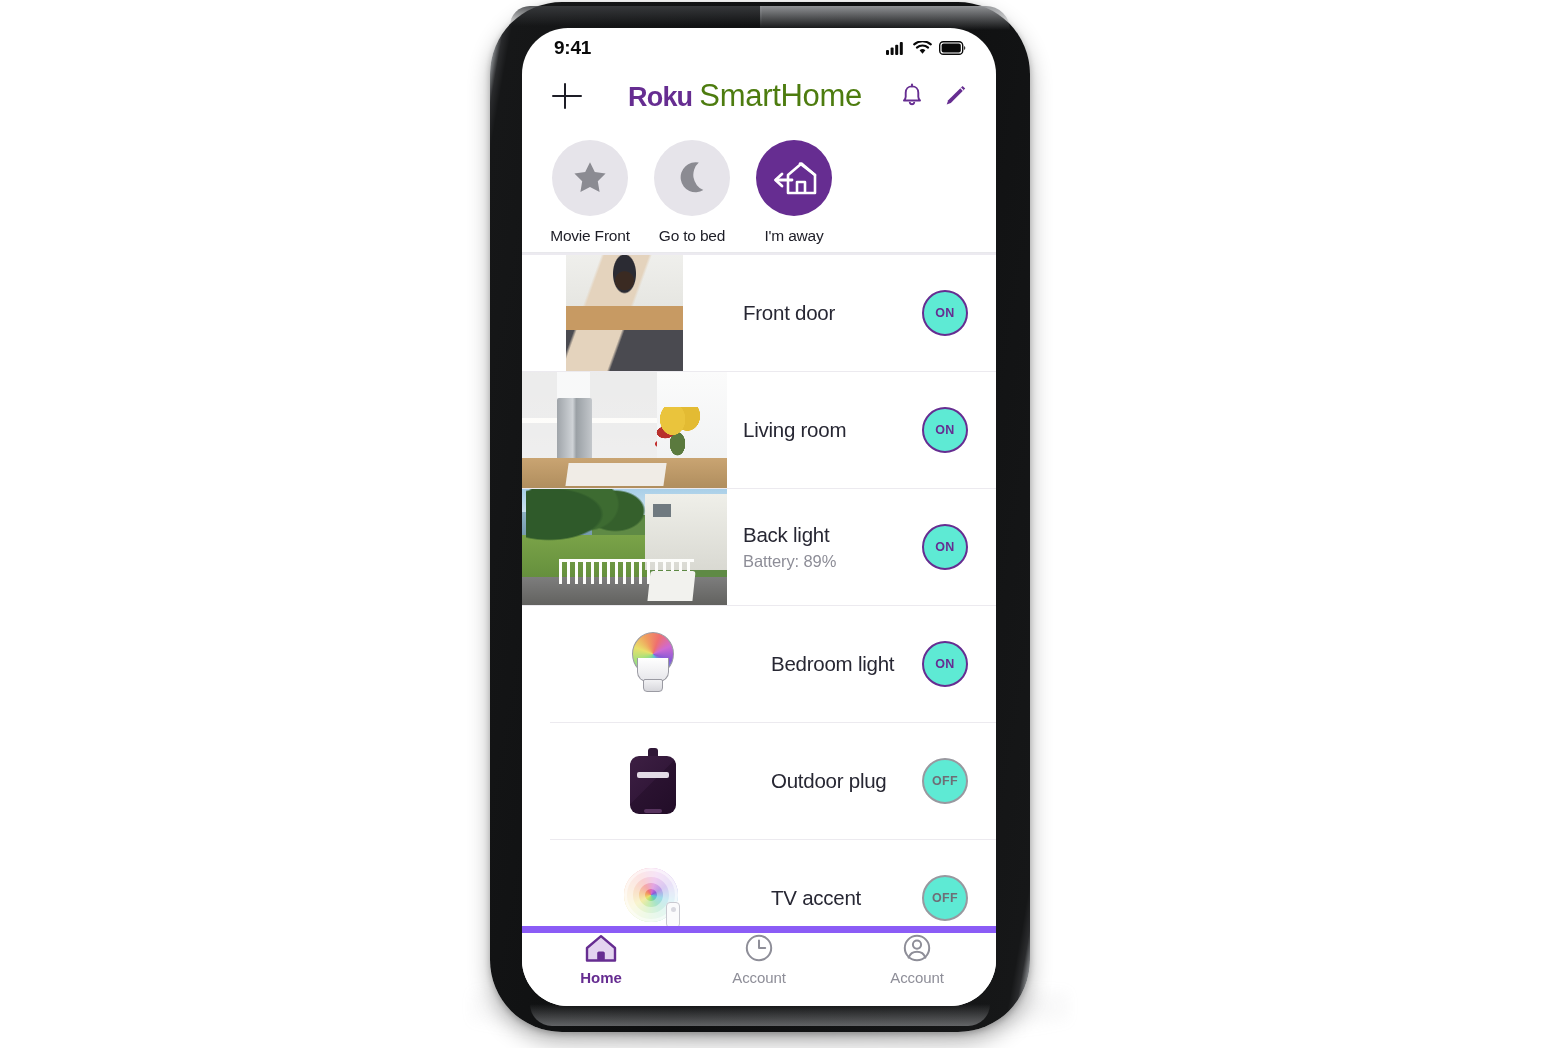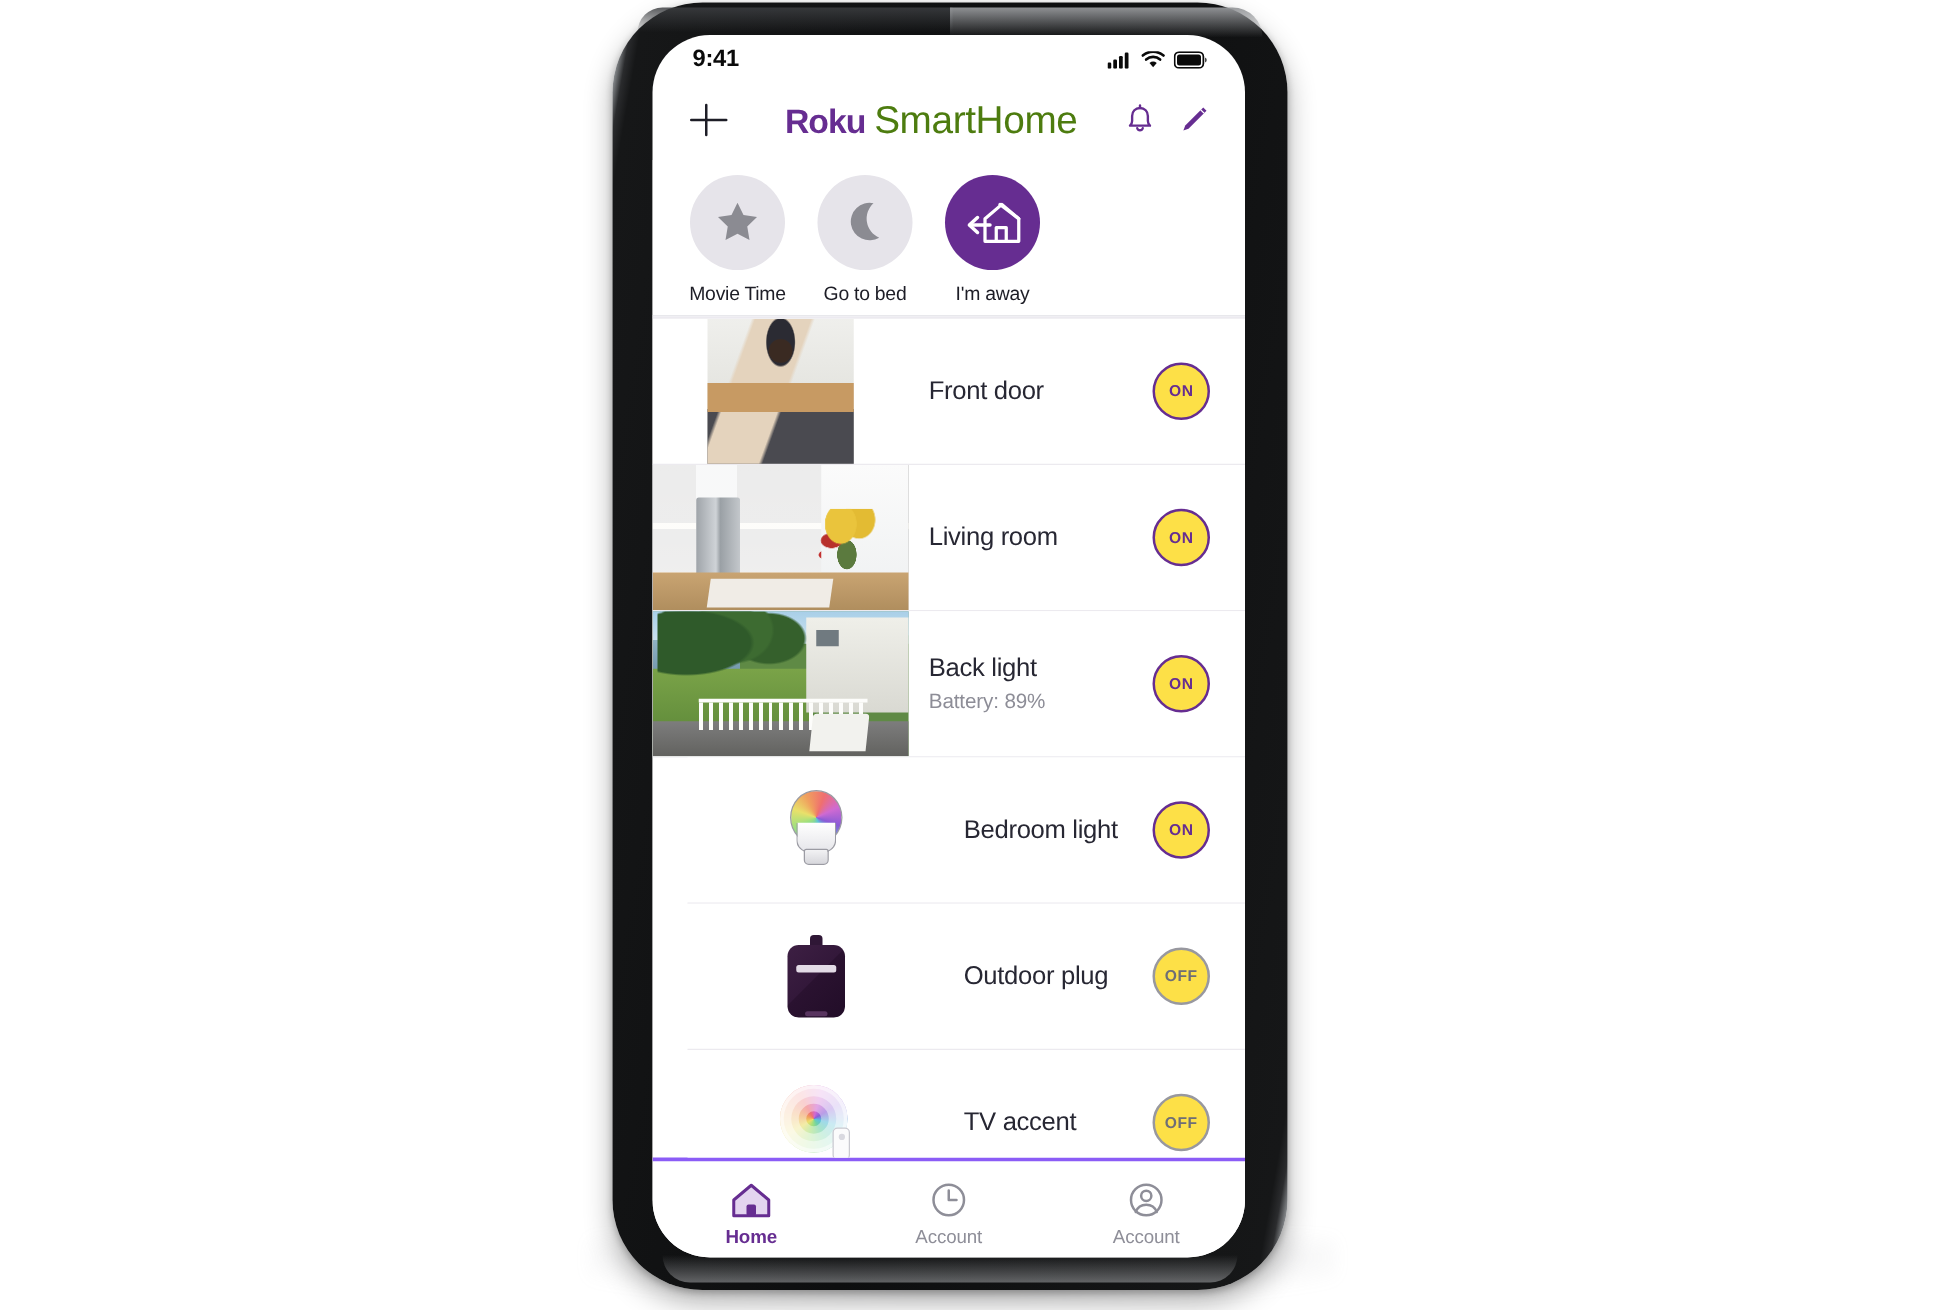--- a/index.html
+++ b/index.html
@@ -271,21 +271,21 @@
     width: 46px; height: 46px;
     border-radius: 50%;
     border: 2px solid #662D91;
     display: flex;
     align-items: center;
     justify-content: center;
     font-size: 12.5px;
     font-weight: bold;
     color: #662D91;
     letter-spacing: 0.4px;
-    background: #fde047;
+    background: #5eead4;
     cursor: pointer;
   }
   .toggle.off {
     border-color: #98989f;
     color: #6e6e76;
   }
 
   
   .dev-icon-zone {
     flex: 0 0 205px;
@@ -459,24 +459,24 @@
   }
   .strip-ctrl::after {
     content:""; position:absolute; left:4px; top:4px;
     width:5px; height:5px; border-radius:50%; background:#d9d9e0;
   }
 
   
   .tabbar {
     flex: 0 0 80px;
     display: flex;
-    align-items: flex-end;
-    border-top: 3px solid #8b5cf6;
+    align-items: flex-start;
+    border-top: 7px solid #8b5cf6;
     background: #fff;
-    padding-bottom: 8px;
+    padding-bottom: 20px;
   }
   .tab {
     flex: 1 1 0;
     display: flex;
     flex-direction: column;
     align-items: center;
     gap: 6px;
     cursor: pointer;
   }
   .tab-label {
@@ -549,21 +549,21 @@
     </div>
 
     <div class="scenes">
 
       <div class="scene">
         <div class="scene-circle">
           <svg width="38" height="38" viewBox="0 0 38 38">
             <path d="M19 3.2 l4.8 9.8 10.8 1.6 -7.8 7.6 1.8 10.8 -9.6 -5.1 -9.6 5.1 1.8 -10.8 -7.8 -7.6 10.8 -1.6 z" fill="#8b8b92"></path>
           </svg>
         </div>
-        <div class="scene-label">Movie Time</div>
+        <div class="scene-label">Movie Front</div>
       </div>
 
       <div class="scene">
         <div class="scene-circle">
           <svg width="38" height="38" viewBox="0 0 38 38">
             <path d="M25.8 3.6 a15 15 0 1 0 4.6 27.5 a16.5 16.5 0 0 1 -4.6 -27.5 z" fill="#8b8b92"></path>
           </svg>
         </div>
         <div class="scene-label">Go to bed</div>
       </div>

